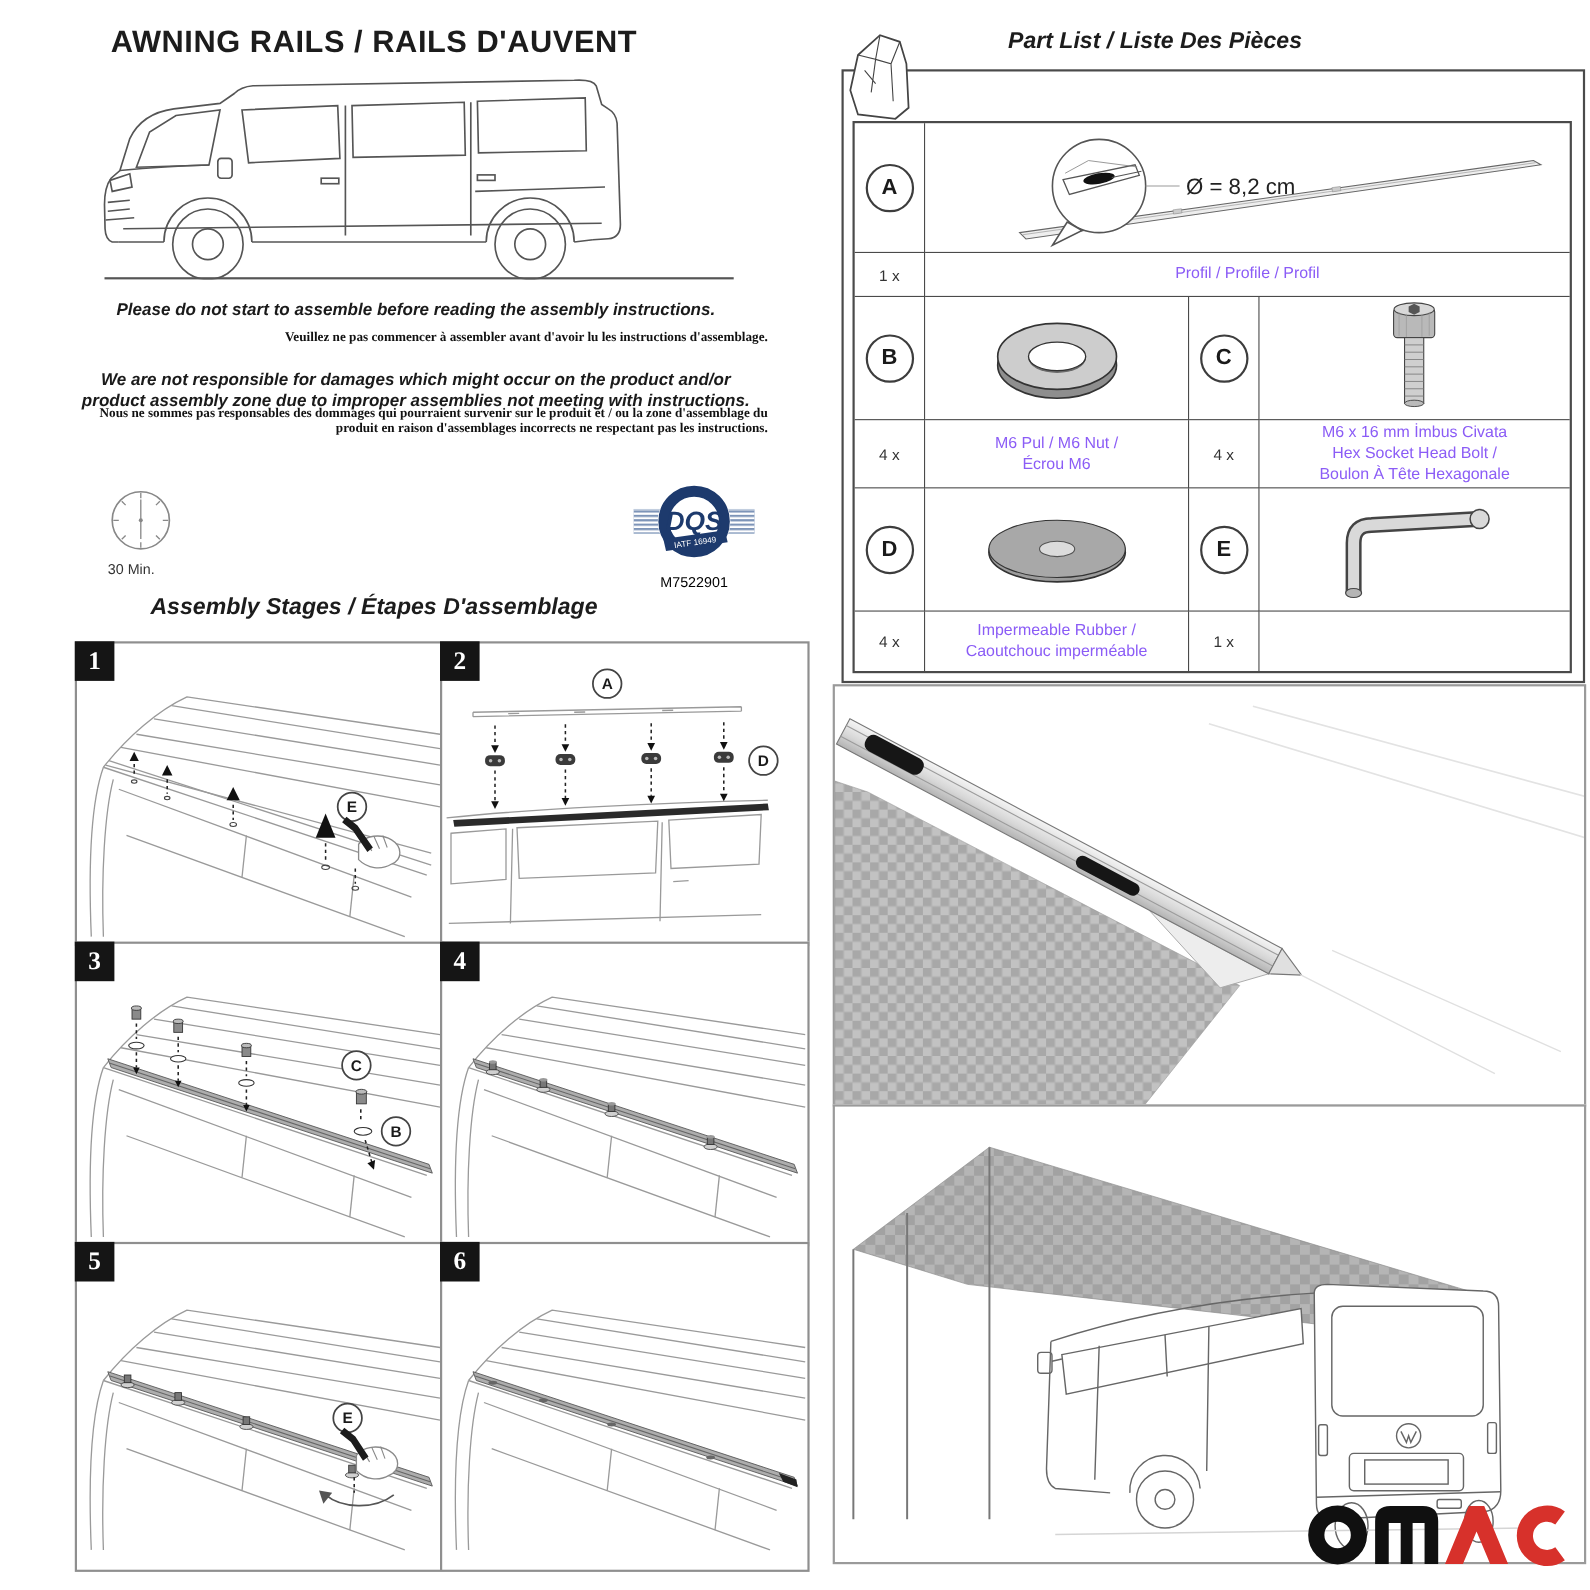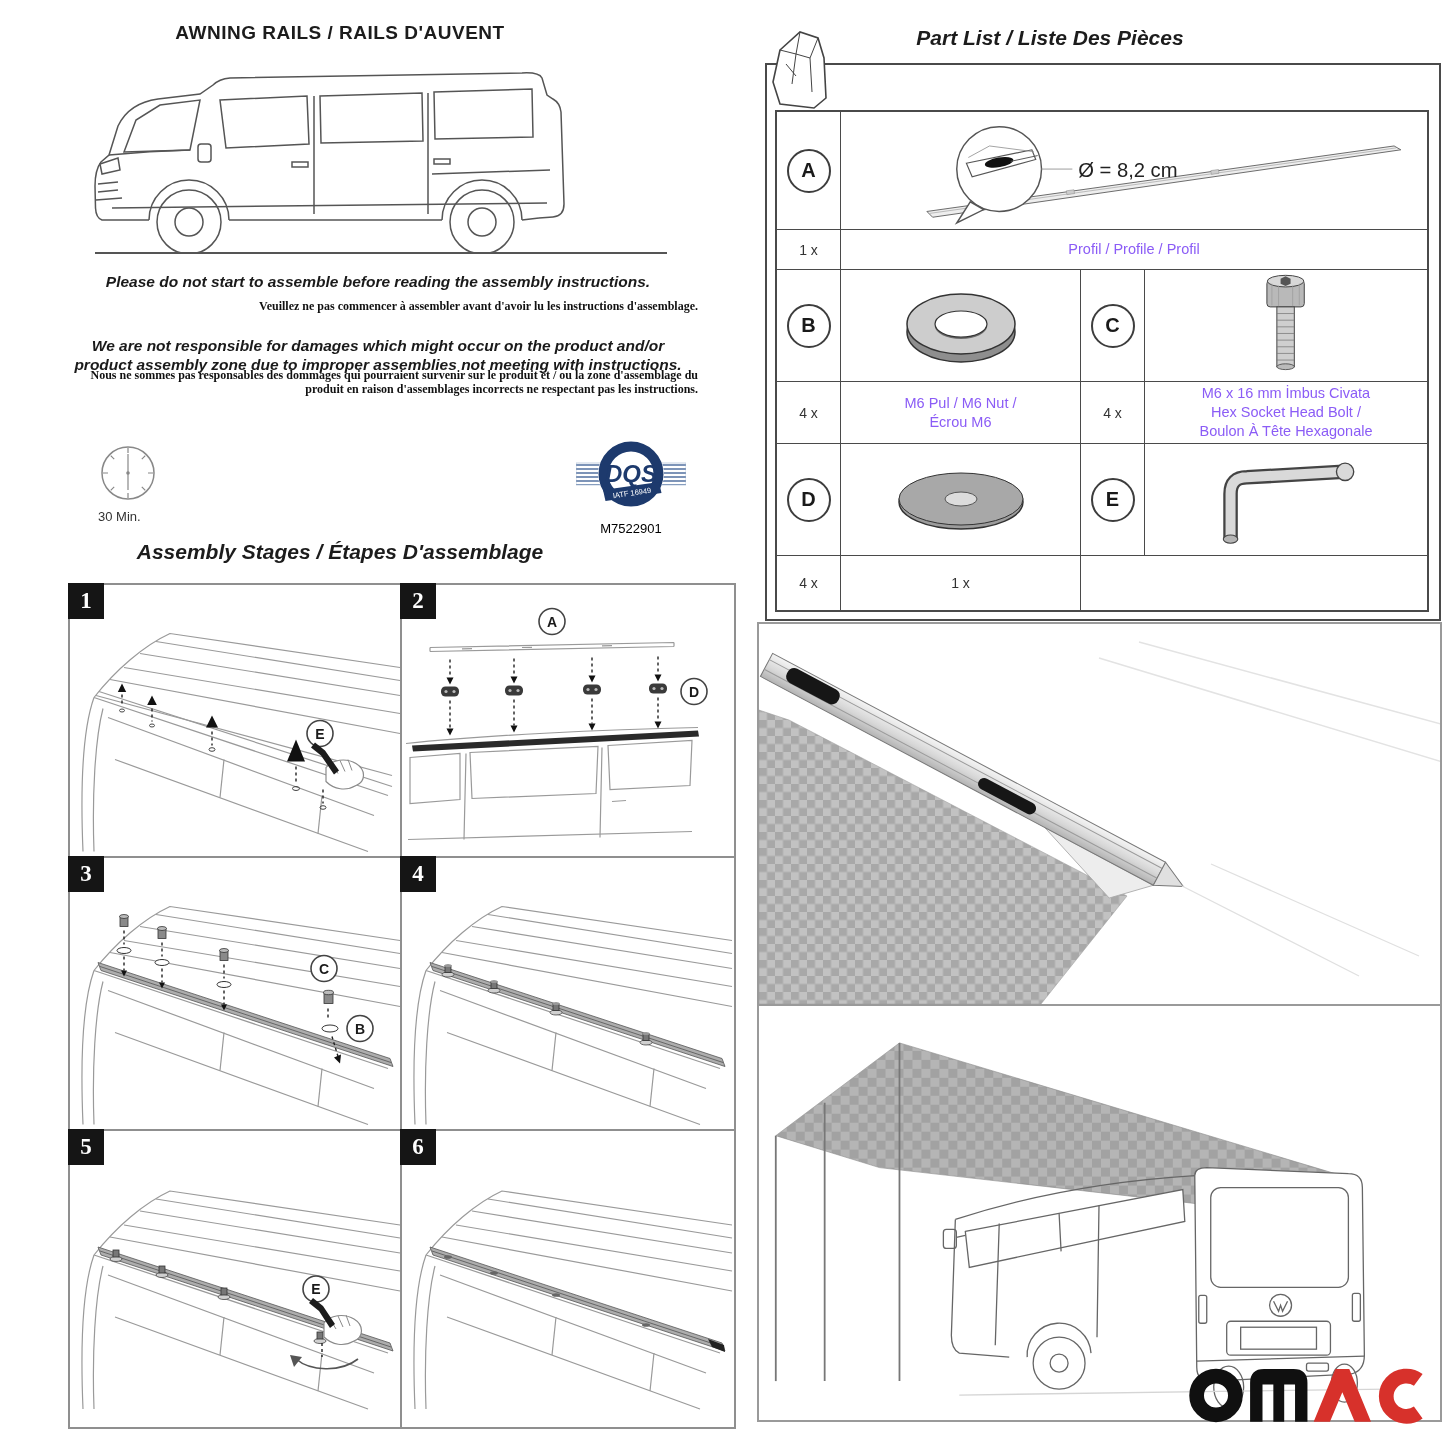--- a/index.html
+++ b/index.html
@@ -1,19 +1,19 @@
 <!DOCTYPE html>
 <html><head>
 <meta charset="utf-8">
 <style>
   html,body{margin:0;padding:0;background:#fff;}
   body{width:1445px;height:1445px;position:relative;font-family:"Liberation Sans",sans-serif;color:#222;overflow:hidden;}
   .abs{position:absolute;}
   .ctr{text-align:center;}
-  .main-title{left:60px;top:22px;width:560px;font-size:19px;font-weight:bold;letter-spacing:.5px;color:#1c1c1c;}
+  .main-title{left:60px;top:22px;width:560px;font-size:28px;font-weight:bold;letter-spacing:.5px;color:#1c1c1c;}
   .ground{left:95px;top:252px;width:572px;height:2px;background:#555;}
   .warn-en{left:72px;width:612px;font-size:15.5px;font-weight:bold;font-style:italic;line-height:1.25;color:#1a1a1a;}
   .warn-fr{left:58px;width:640px;font-family:"Liberation Serif",serif;font-size:12px;font-weight:bold;line-height:1.15;color:#111;text-align:right;}
   .clock-label{font-size:13px;color:#333;margin-top:2px;text-align:left;}
   .cert-code{font-size:13px;color:#000000;text-align:center;margin-top:1px;}
   .assembly-title,.partlist-title{font-size:21px;font-weight:bold;font-style:italic;color:#1c1c1c;}
   .assembly-title{left:60px;top:540px;width:560px;}
   .partlist-title{left:790px;top:26px;width:520px;}
   .panel{border:2px solid #8f8f8f;background:#fff;}
   .panel .num{position:absolute;left:-2px;top:-2px;width:36px;height:36px;background:#151515;color:#fff;font-family:"Liberation Serif",serif;font-weight:bold;font-size:23px;display:flex;align-items:center;justify-content:center;z-index:2;}
@@ -459,20 +459,24 @@
       <path d="M34,98 L34,48 Q34,30 52,30 L158,24" fill="none" stroke="#d9d9d9" stroke-width="11" stroke-linecap="butt"></path>
       <circle cx="160" cy="24" r="9.5" fill="#d9d9d9" stroke="#444" stroke-width="1.5"></circle>
       <ellipse cx="34" cy="98" rx="8" ry="4.5" fill="#b5b5b5" stroke="#444" stroke-width="1.2"></ellipse>
     </svg>
   </div>
 
   <div class="cell last-r">
       <span class="qty">4 x</span>
     </div>
   <div class="cell last-r">
+      <span class="pname">Impermeable Rubber /
+Caoutchouc imperméable</span>
+    </div>
+  <div class="cell last-r">
       <span class="qty">1 x</span>
     </div>
 </div>
 
 <div class="abs photo" style="left:757px;top:622px;width:681px;height:380px">
   <svg viewBox="0 0 681 380">
     <defs>
       <pattern id="chk" width="16" height="16" patternUnits="userSpaceOnUse">
         <rect width="16" height="16" fill="#c2c2c2"></rect>
         <rect width="8" height="8" fill="#a8a8a8"></rect>

